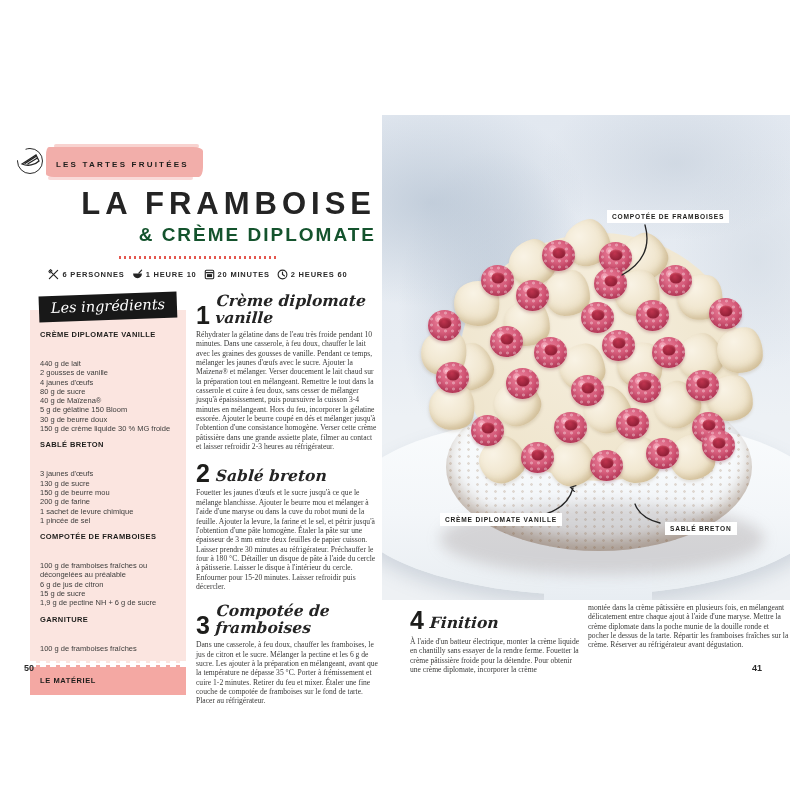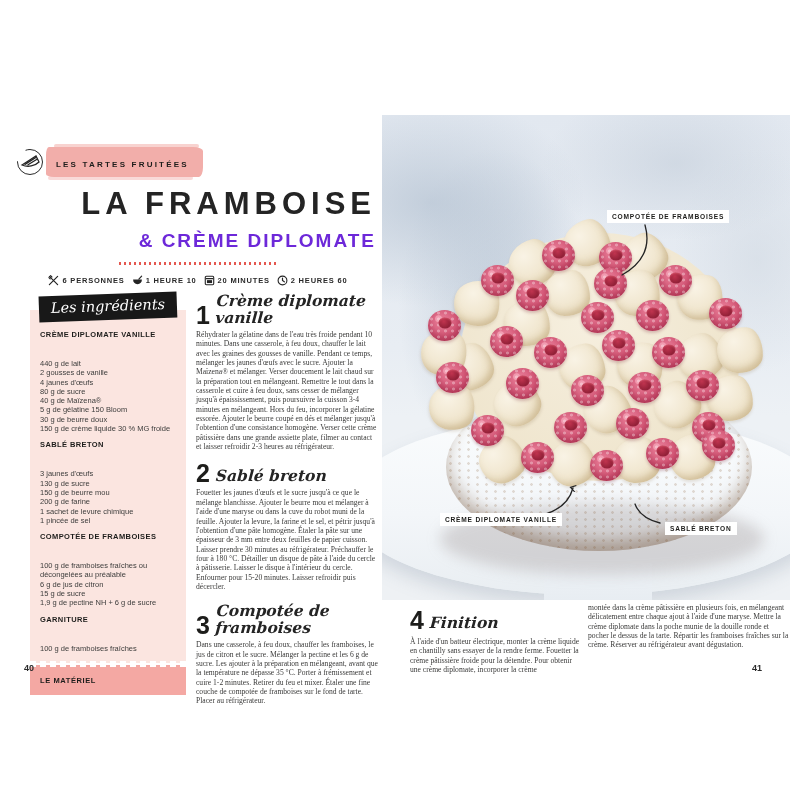--- a/index.html
+++ b/index.html
@@ -1,33 +1,33 @@
 <!DOCTYPE html>
 <html style="--pink-badge: #f2aeaa; --pink-light: #fbe5e0; --pink-dark: #f4a8a3; --accent-red: #e4574f; --ink-black: #1d1d1b;"><head>
 <meta charset="utf-8">
 <style>
   * { margin:0; padding:0; box-sizing:border-box; }
   html,body { width:800px; height:800px; background:#fff; overflow:hidden; }
   body { font-family:"Liberation Sans", sans-serif; color:#1d1d1b; position:relative; }
   #canvas { position:absolute; inset:0; width:800px; height:800px; background:#fff; }
 
   
-  .badge { position:absolute; left:16px; top:147px; display:flex; align-items:center; }
+  .badge { position:absolute; left:16px; top:147px; display:flex; }
   .badge-icon { width:28px; height:28px; margin-right:2px; flex:0 0 auto; }
   .badge-band { position:relative; background:var(--pink-badge,#f2aeaa); padding:6px 14px 6px 10px;
     border-radius:3px 10px 4px 8px / 8px 4px 10px 3px; }
   .badge-band:before { content:""; position:absolute; left:8px; right:4px; top:-3px; height:4px;
     background:var(--pink-badge,#f2aeaa); opacity:.55; border-radius:4px; }
   .badge-band:after { content:""; position:absolute; left:2px; right:10px; bottom:-3px; height:4px;
     background:var(--pink-badge,#f2aeaa); opacity:.45; border-radius:4px; }
   .badge-label { font-size:8px; font-weight:bold; letter-spacing:2.2px; color:#1d1d1b; white-space:nowrap; }
 
   .title-block { position:absolute; left:20px; top:186px; width:356px; text-align:right; }
   .recipe-title { font-size:31px; font-weight:800; letter-spacing:5px; color:#242424; }
-  .recipe-subtitle { font-size:19px; font-weight:600; letter-spacing:2px; color:#6d28d9; margin-top:8px; }
+  .recipe-subtitle { font-size:19px; font-weight:600; letter-spacing:2px; color:#14532d; margin-top:2px; }
   .dotted-rule { margin:10px auto 0; width:158px; height:3px;
     background:repeating-linear-gradient(to right, var(--accent-red,#e4574f) 0 2px, transparent 2px 5px); }
   .meta-row { margin-top:10px; display:flex; justify-content:center; align-items:center; gap:7px; }
   .meta-item { display:flex; align-items:center; gap:3px; }
   .meta-item svg { width:11px; height:11px; }
   .meta-label { font-size:7.5px; font-weight:bold; letter-spacing:.8px; color:#2a2a2a; white-space:nowrap; }
 
   
   .ing-col { position:absolute; left:30px; top:310px; width:156px; }
   .ing-ribbon { position:absolute; left:50%; top:-16px; transform:translateX(-50%) rotate(-2deg);
@@ -213,21 +213,21 @@
     </div>
     <div class="step">
       <div class="step-head">
         <span class="step-num">3</span>
         <span class="step-title">Compotée de framboises</span>
       </div>
       <div class="step-text">Dans une casserole, à feu doux, chauffer les framboises, le jus de citron et le sucre. Mélanger la pectine et les 6 g de sucre. Les ajouter à la préparation en mélangeant, avant que la température ne dépasse 35 °C. Porter à frémissement et cuire 1-2 minutes. Retirer du feu et mixer. Étaler une fine couche de compotée de framboises sur le fond de tarte. Placer au réfrigérateur.</div>
     </div>
   </div>
 
-  <div class="page-num" id="pn-left">40</div>
+  <div class="page-num" id="pn-left">50</div>
 
   <div class="photo">
     <div class="plate"></div>
     <div class="pedestal"></div>
     <div class="tart-shadow"></div>
     <div class="crust"></div>
     <div class="cream-base"></div>
     <div id="decor-layer" style="position:absolute;inset:0;">
         <div class="dollop" style="left: 182px; top: 105px; transform: rotate(-12deg);"></div>
         <div class="dollop" style="left: 127px; top: 125px; transform: rotate(-14deg);"></div>

